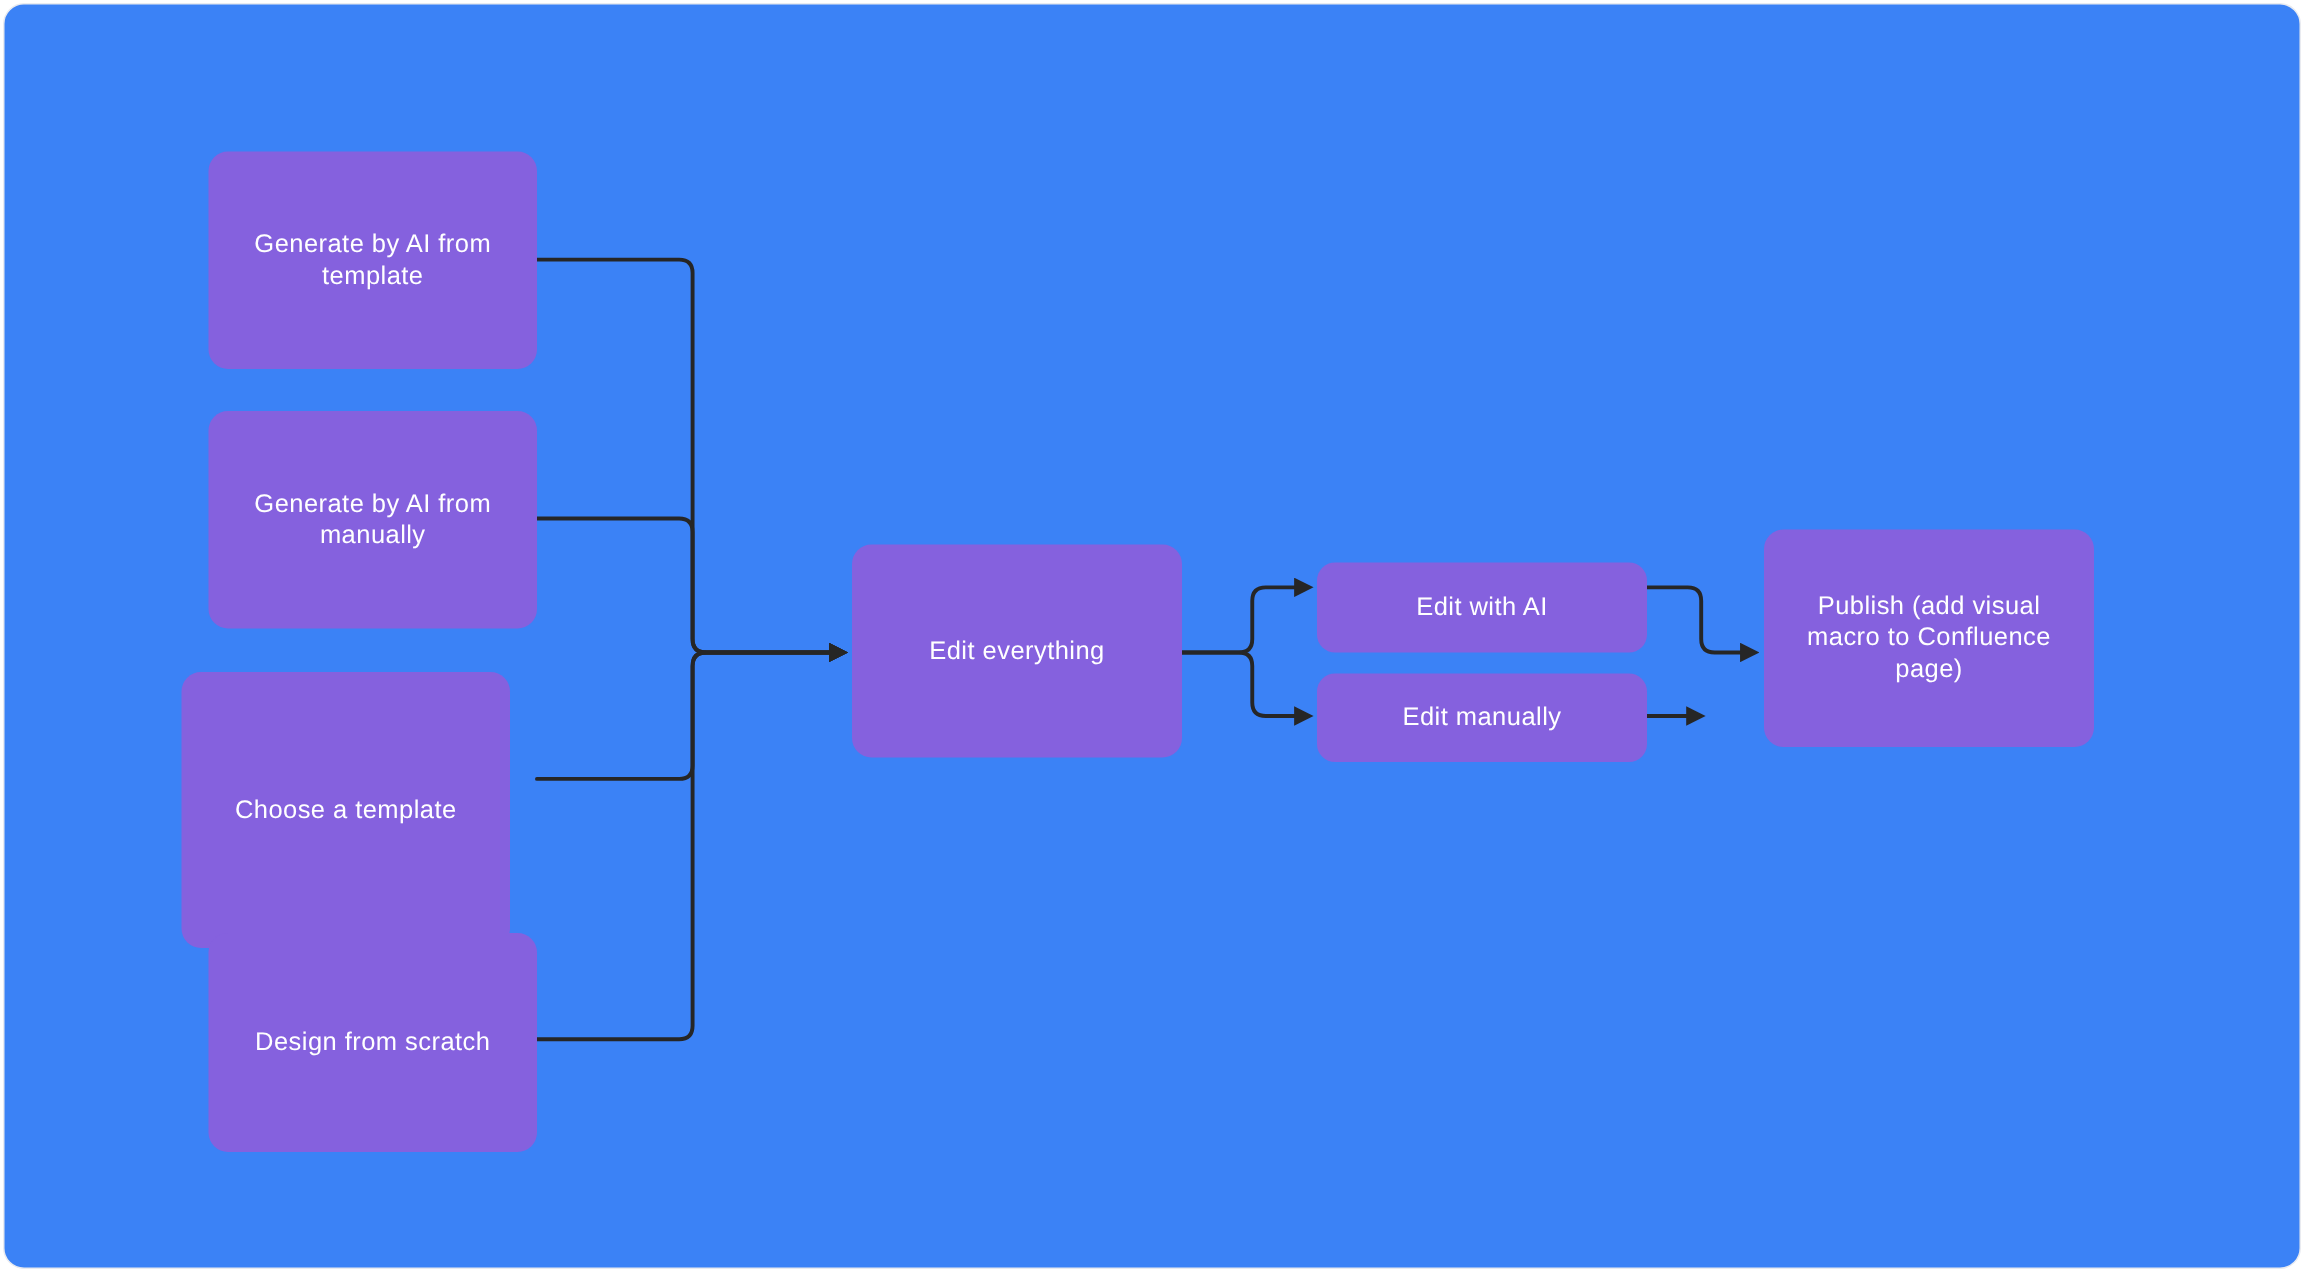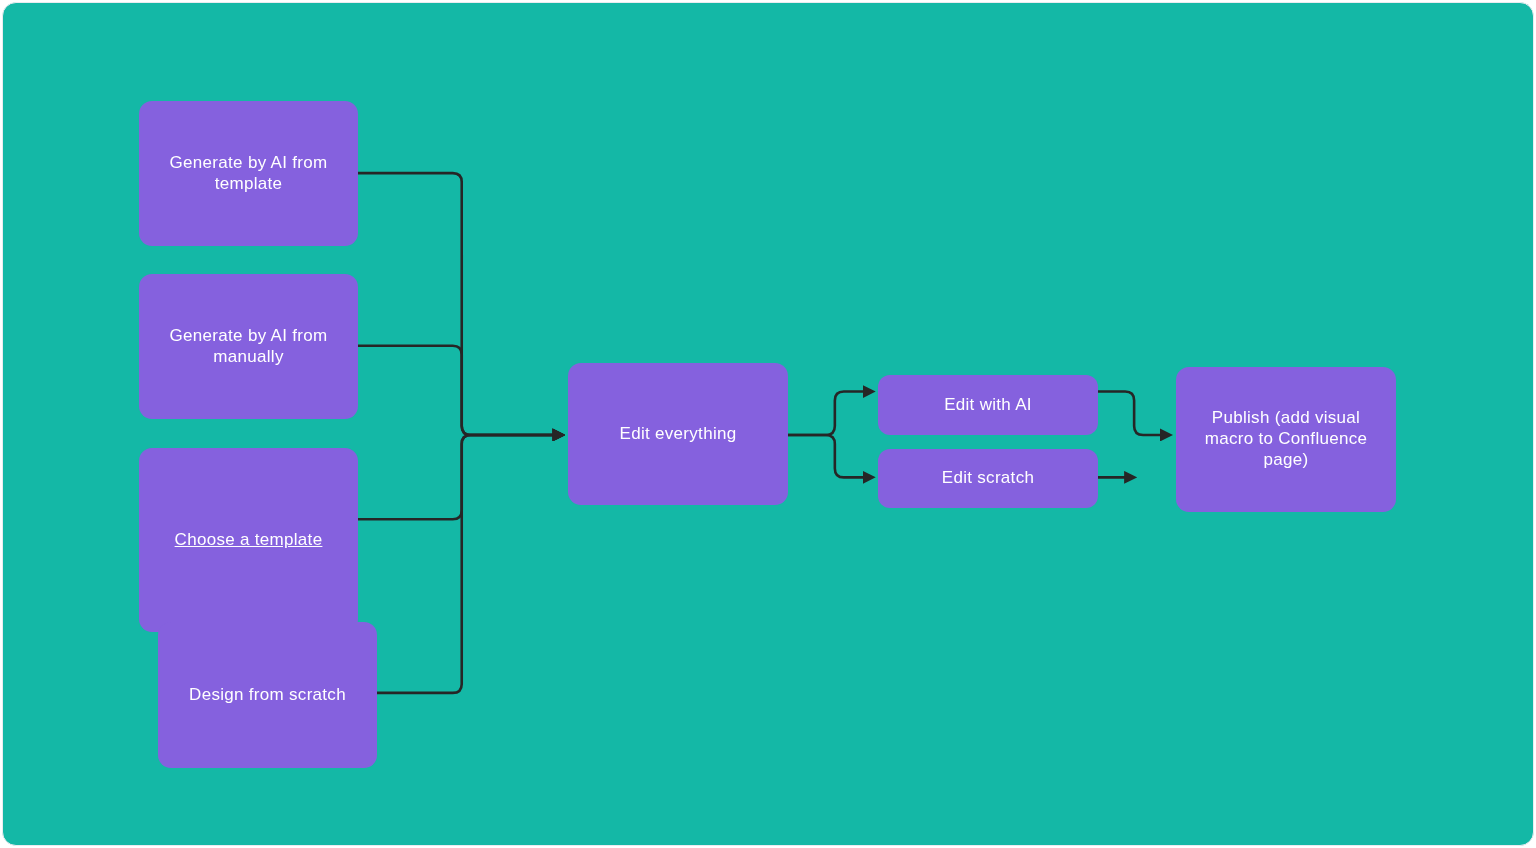--- a/index.html
+++ b/index.html
@@ -43,32 +43,32 @@
     font-weight: 500;
     letter-spacing: 0.3px;
     line-height: 1.22;
     padding: 8px 24px;
     box-sizing: border-box;
     cursor: pointer;
   }
   
   .node.n-src1 { left: 136px; top:  98px; width: 219px; height: 145px; }
   .node.n-src2 { left: 136px; top: 271px; width: 219px; height: 145px; }
-  .node.n-src3 { left: 136px; top: 445px; width: 219px; height: 184px; text-decoration: underline; }
-  .node.n-src4 { left: 136px; top: 619px; width: 219px; height: 146px; margin-left: 19px; }
+  .node.n-src3 { left: 118px; top: 445px; width: 219px; height: 184px; }
+  .node.n-src4 { left: 136px; top: 619px; width: 219px; height: 146px; }
   
   .node.n-edit-everything { left: 565px;  top: 360px; width: 220px; height: 142px; }
   .node.n-edit-ai         { left: 875px;  top: 372px; width: 220px; height: 60px;  border-radius: 12px; }
   .node.n-edit-manual     { left: 875px;  top: 446px; width: 220px; height: 59px;  border-radius: 12px; }
-  .node.n-publish         { left: 1173px; top: 364px; width: 220px; height: 145px; }
+  .node.n-publish         { left: 1173px; top: 350px; width: 220px; height: 145px; }
 </style>
 </head>
 <body>
 
-<div class="canvas" style="border-color: rgb(233, 235, 240); background: #14b8a6;">
+<div class="canvas" style="border-color: rgb(233, 235, 240); background: #3b82f6;">
 
   <svg class="connector-layer" width="1532" height="844" viewBox="0 0 1532 844" xmlns="http://www.w3.org/2000/svg">
     <defs>
       <marker id="arrow" viewBox="0 0 10 10" refX="0.8" refY="5" markerWidth="5" markerHeight="5" orient="auto-start-reverse" markerUnits="strokeWidth">
         <path d="M0,0 L10,5 L0,10 Z" fill="#262626"></path>
       </marker>
     </defs>
     <g fill="none" stroke="#262626" stroke-width="2.6" stroke-linecap="round">
       <path d="M355,170.5 H450 Q459,170.5 459,179.5 V424 Q459,433 468,433 H551" marker-end="url(#arrow)"></path>
       <path d="M355,343.5 H450 Q459,343.5 459,352.5 V424 Q459,433 468,433 H551" marker-end="url(#arrow)"></path>
@@ -99,20 +99,20 @@
 
   <div class="node n-edit-everything">
     <span>Edit everything</span>
   </div>
 
   <div class="node n-edit-ai">
     <span>Edit with AI</span>
   </div>
 
   <div class="node n-edit-manual">
-    <span>Edit scratch</span>
+    <span>Edit manually</span>
   </div>
 
   <div class="node n-publish">
     <span>Publish (add visual macro to Confluence page)</span>
   </div>
 
 </div>
 
 </body></html>

